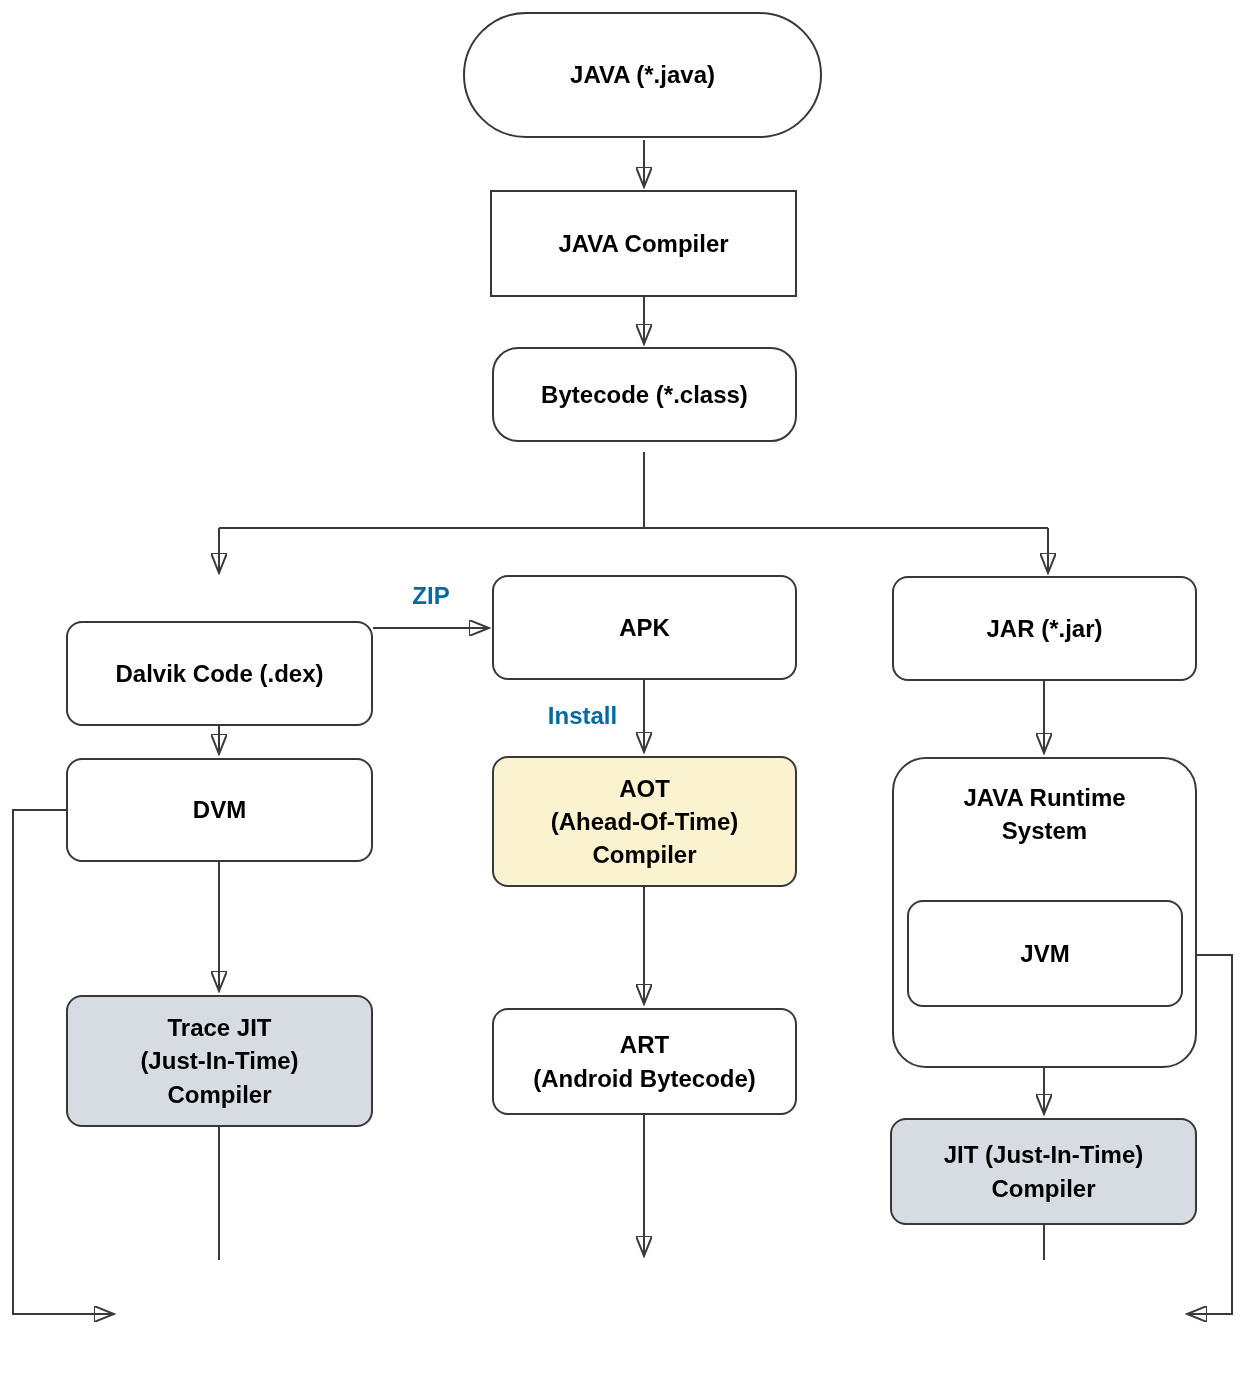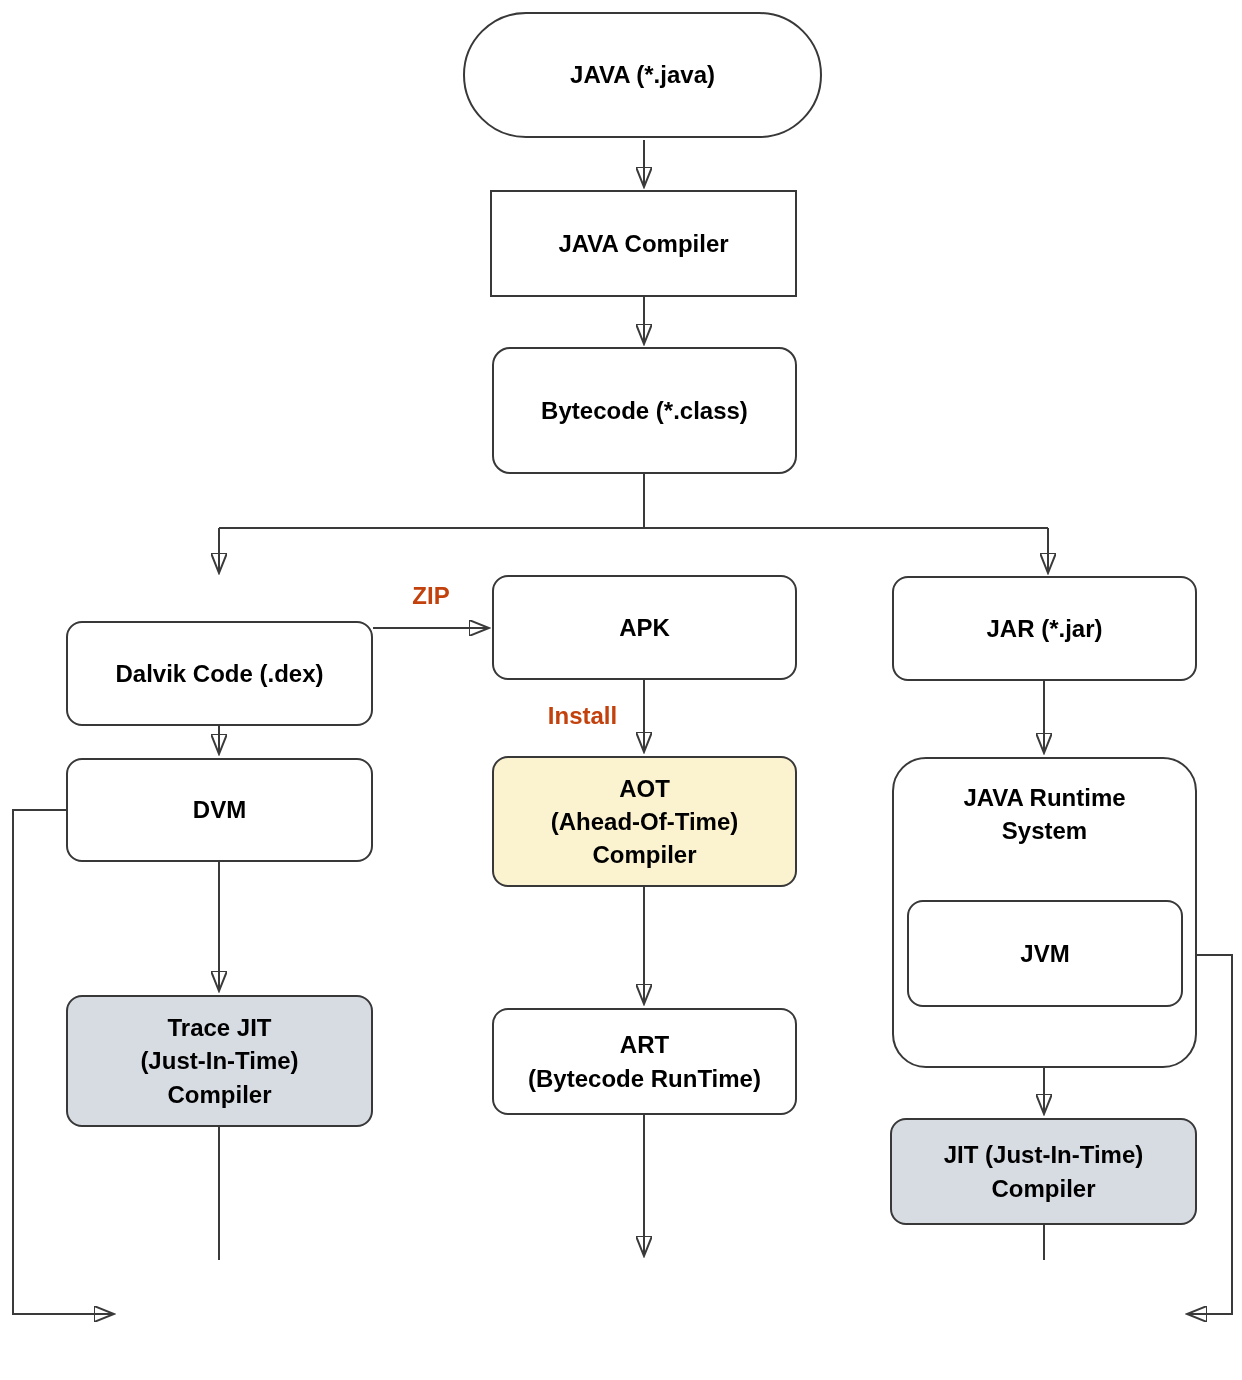--- a/index.html
+++ b/index.html
@@ -40,21 +40,21 @@
   .node.square  { border-radius: 0; }
   .node.stadium { border-radius: 63px; }
   .node.big-round { border-radius: 34px; }
   .node.yellow { background: #fbf2d0; }
   .node.gray   { background: #d7dce3; }
   .node.top-label { justify-content: flex-start; padding-top: 22px; }
   .edge-label {
     position: absolute;
     font-weight: bold;
     font-size: 24px;
-    color: #c2410c;
+    color: #0369a1;
     text-align: center;
   }
 </style>
 </head>
 <body>
 
 <div class="canvas">
 
   <svg class="connectors" viewBox="0 0 1242 1380" xmlns="http://www.w3.org/2000/svg">
     <defs>
@@ -89,21 +89,21 @@
   </svg>
 
   <div class="node stadium" style="left:463px; top:12px; width:359px; height:126px;">
     <div>JAVA (*.java)</div>
   </div>
 
   <div class="node square" style="left:490px; top:190px; width:307px; height:107px;">
     <div>JAVA Compiler</div>
   </div>
 
-  <div class="node" style="left:492px; top:347px; width:305px; height:127px; border-radius:18px;">
+  <div class="node" style="left:492px; top:347px; width:305px; height:95px; border-radius:26px;">
     <div>Bytecode (*.class)</div>
   </div>
 
   <div class="node" style="left:66px; top:576px; width:307px; height:105px;margin-top:45px;">
     <div>Dalvik Code (.dex)</div>
   </div>
 
   <div class="node" style="left:492px; top:575px; width:305px; height:105px;">
     <div>APK</div>
   </div>
@@ -140,21 +140,21 @@
   </div>
 
   <div class="node gray" style="left:66px; top:995px; width:307px; height:132px;">
     <div>Trace JIT</div>
     <div>(Just-In-Time)</div>
     <div>Compiler</div>
   </div>
 
   <div class="node" style="left:492px; top:1008px; width:305px; height:107px;">
     <div>ART</div>
-    <div>(Bytecode RunTime)</div>
+    <div>(Android Bytecode)</div>
   </div>
 
   <div class="node gray" style="left:890px; top:1118px; width:307px; height:107px;">
     <div>JIT (Just-In-Time)</div>
     <div>Compiler</div>
   </div>
 
 
 </div>
 

